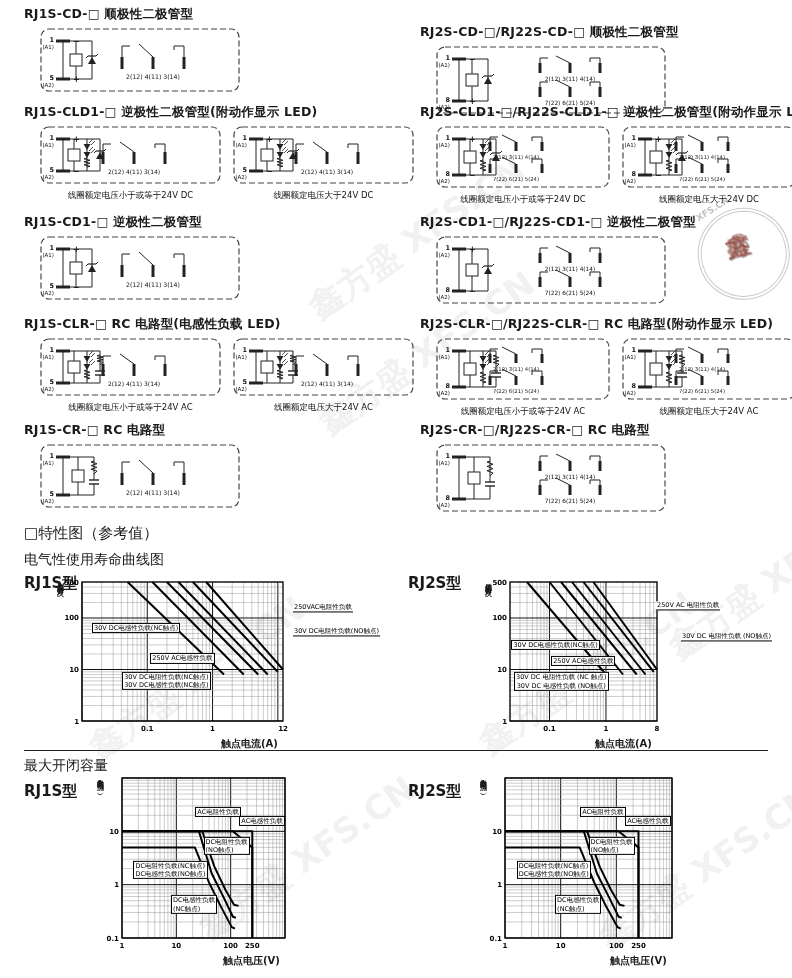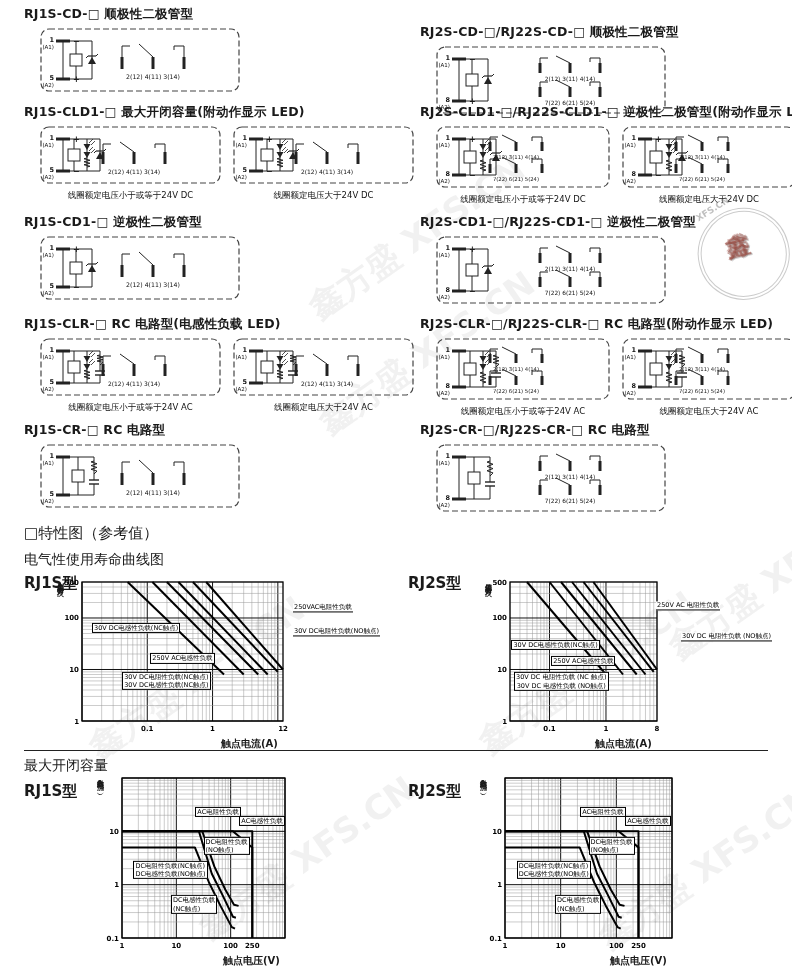--- a/index.html
+++ b/index.html
@@ -129,21 +129,21 @@
           <line x1="104" y1="36" x2="112" y2="36" stroke="#222" stroke-width="1"></line>
           <line x1="134" y1="41" x2="120" y2="34" stroke="#222" stroke-width="1"></line>
           <line x1="164" y1="41" x2="164" y2="36" stroke="#222" stroke-width="1"></line>
           <line x1="164" y1="36" x2="154" y2="36" stroke="#222" stroke-width="1"></line>
           <line x1="154" y1="36" x2="154" y2="40" stroke="#222" stroke-width="1"></line>
           <text x="134" y="59" font-size="5.8" text-anchor="middle" fill="#111" font-family="DejaVu Sans, Liberation Sans, sans-serif" font-weight="normal">7(22) 6(21) 5(24)</text>
         </svg></div>
     </div>
 </div>
 <div class="cell" style="left:24px;top:104px">
-  <div class="ctitle">RJ1S-CLD1-□ 最大开闭容量(附动作显示 LED)</div>
+  <div class="ctitle">RJ1S-CLD1-□ 逆极性二极管型(附动作显示 LED)</div>
   <div class="dgrow">
       <div class="diag"><svg width="181" height="58" viewBox="0 0 181 58">
           <rect x="1" y="1" width="179" height="56" rx="8" fill="none" stroke="#444" stroke-width="1.2" stroke-dasharray="6 3"></rect>
           <line x1="16" y1="13" x2="30" y2="13" stroke="#222" stroke-width="3"></line>
           <line x1="16" y1="45" x2="30" y2="45" stroke="#222" stroke-width="3"></line>
           <text x="14" y="14" font-size="6.5" text-anchor="end" fill="#111" font-family="DejaVu Sans, Liberation Sans, sans-serif" font-weight="bold">1</text>
           <text x="14" y="21" font-size="5.5" text-anchor="end" fill="#111" font-family="DejaVu Sans, Liberation Sans, sans-serif" font-weight="normal">(A1)</text>
           <text x="14" y="46" font-size="6.5" text-anchor="end" fill="#111" font-family="DejaVu Sans, Liberation Sans, sans-serif" font-weight="bold">5</text>
           <text x="14" y="53" font-size="5.5" text-anchor="end" fill="#111" font-family="DejaVu Sans, Liberation Sans, sans-serif" font-weight="normal">(A2)</text>
           <text x="33" y="16" font-size="8" text-anchor="start" fill="#111" font-family="DejaVu Sans, Liberation Sans, sans-serif" font-weight="bold">+</text>

